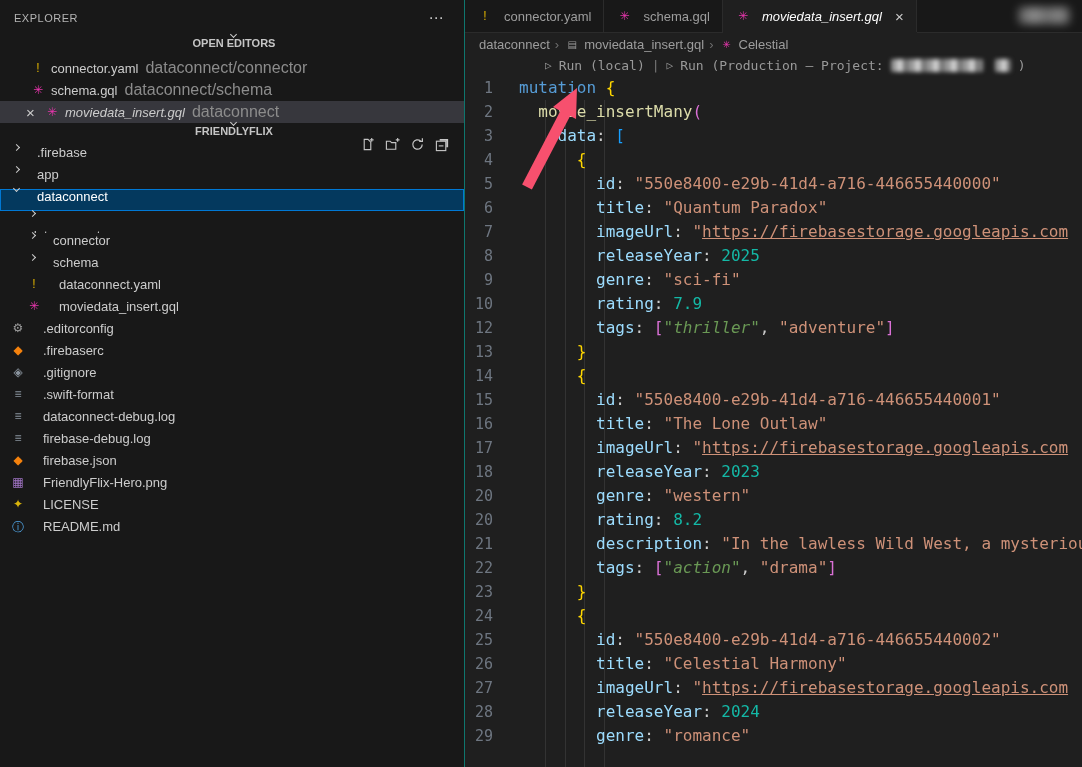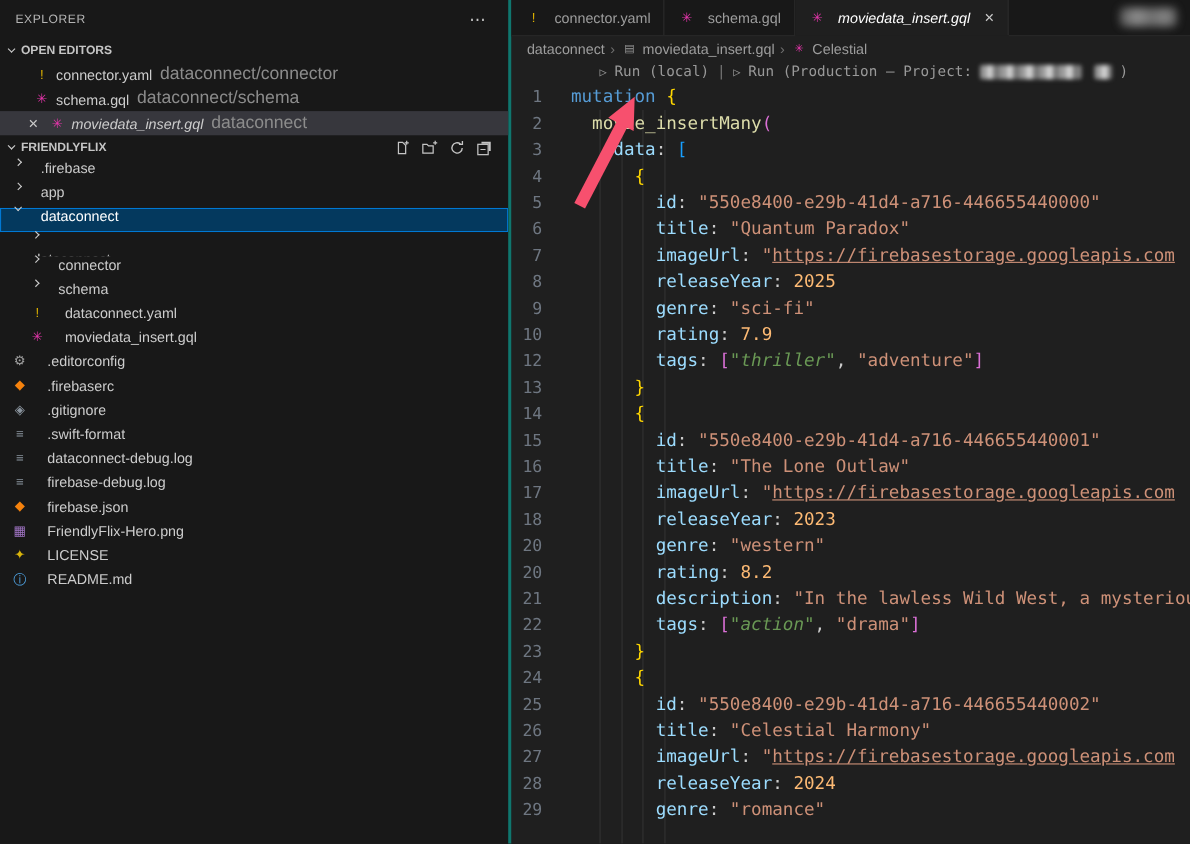--- a/index.html
+++ b/index.html
@@ -7,32 +7,32 @@
   body {
     background:#1f1f1f;
     font-family:"Liberation Sans","DejaVu Sans",sans-serif;
     color:#cccccc;
     position:relative;
   }
 
   
   .sidebar {
     position:absolute; left:0; top:0; width:465px; height:767px;
-    background:#181818; border-right:3px solid #0f766e;
+    background:#181818; border-right:1px solid #0f766e;
   }
   .pane-title {
     height:35px; display:flex; align-items:center;
     padding:0 14px 0 14px; font-size:11px; letter-spacing:.5px; color:#b4b4b4;
   }
   .pane-title .spacer { flex:1; }
   .more-btn { color:#c5c5c5; font-size:15px; cursor:pointer; padding:0 6px; }
 
   .section-header {
     height:22px; display:flex; align-items:center;
-    font-size:11px; font-weight:700; color:#c5c5c5; padding-left:4px;
+    font-size:11px; font-weight:700; color:#c5c5c5; padding-left:4px;flex-direction:column;
   }
   .section-header .acts { margin-left:auto; display:flex; gap:10px; padding-right:14px; }
   .section-header .acts svg { display:block; }
 
   .chev {
     width:5px; height:5px; flex:none;
     border-right:1.4px solid #cccccc; border-bottom:1.4px solid #cccccc;
     display:inline-block; margin:0 6px 0 4px;
   }
   .chev.right { transform:rotate(-45deg); }
@@ -113,21 +113,21 @@
   .cl { display:flex; height:24px; line-height:24px; font-size:16px; white-space:pre; }
   .ln { width:54px; padding-right:26px; text-align:right; color:#6e7681; font-size:15px; flex:none; }
   .ct { flex:1; overflow:hidden; }
 
   .tk-pl { color:#cccccc; }
   .tk-kw { color:#569cd6; }
   .tk-fn { color:#dcdcaa; }
   .tk-pr { color:#9cdcfe; }
   .tk-st { color:#ce9178; }
   .tk-lk { color:#ce9178; text-decoration:underline; }
-  .tk-nu { color:#fdba74;margin-top:32px; }
+  .tk-nu { color:#14b8a6;margin-top:32px; }
   .tk-g  { color:#ffd700; }
   .tk-pk { color:#da70d6; }
   .tk-bl { color:#179fff; }
   .tk-tg { color:#6a9955; font-style:italic; }
 
   .arrow-overlay { position:absolute; inset:0; z-index:50; pointer-events:none; }
 </style>
 </head>
 <body>
 

